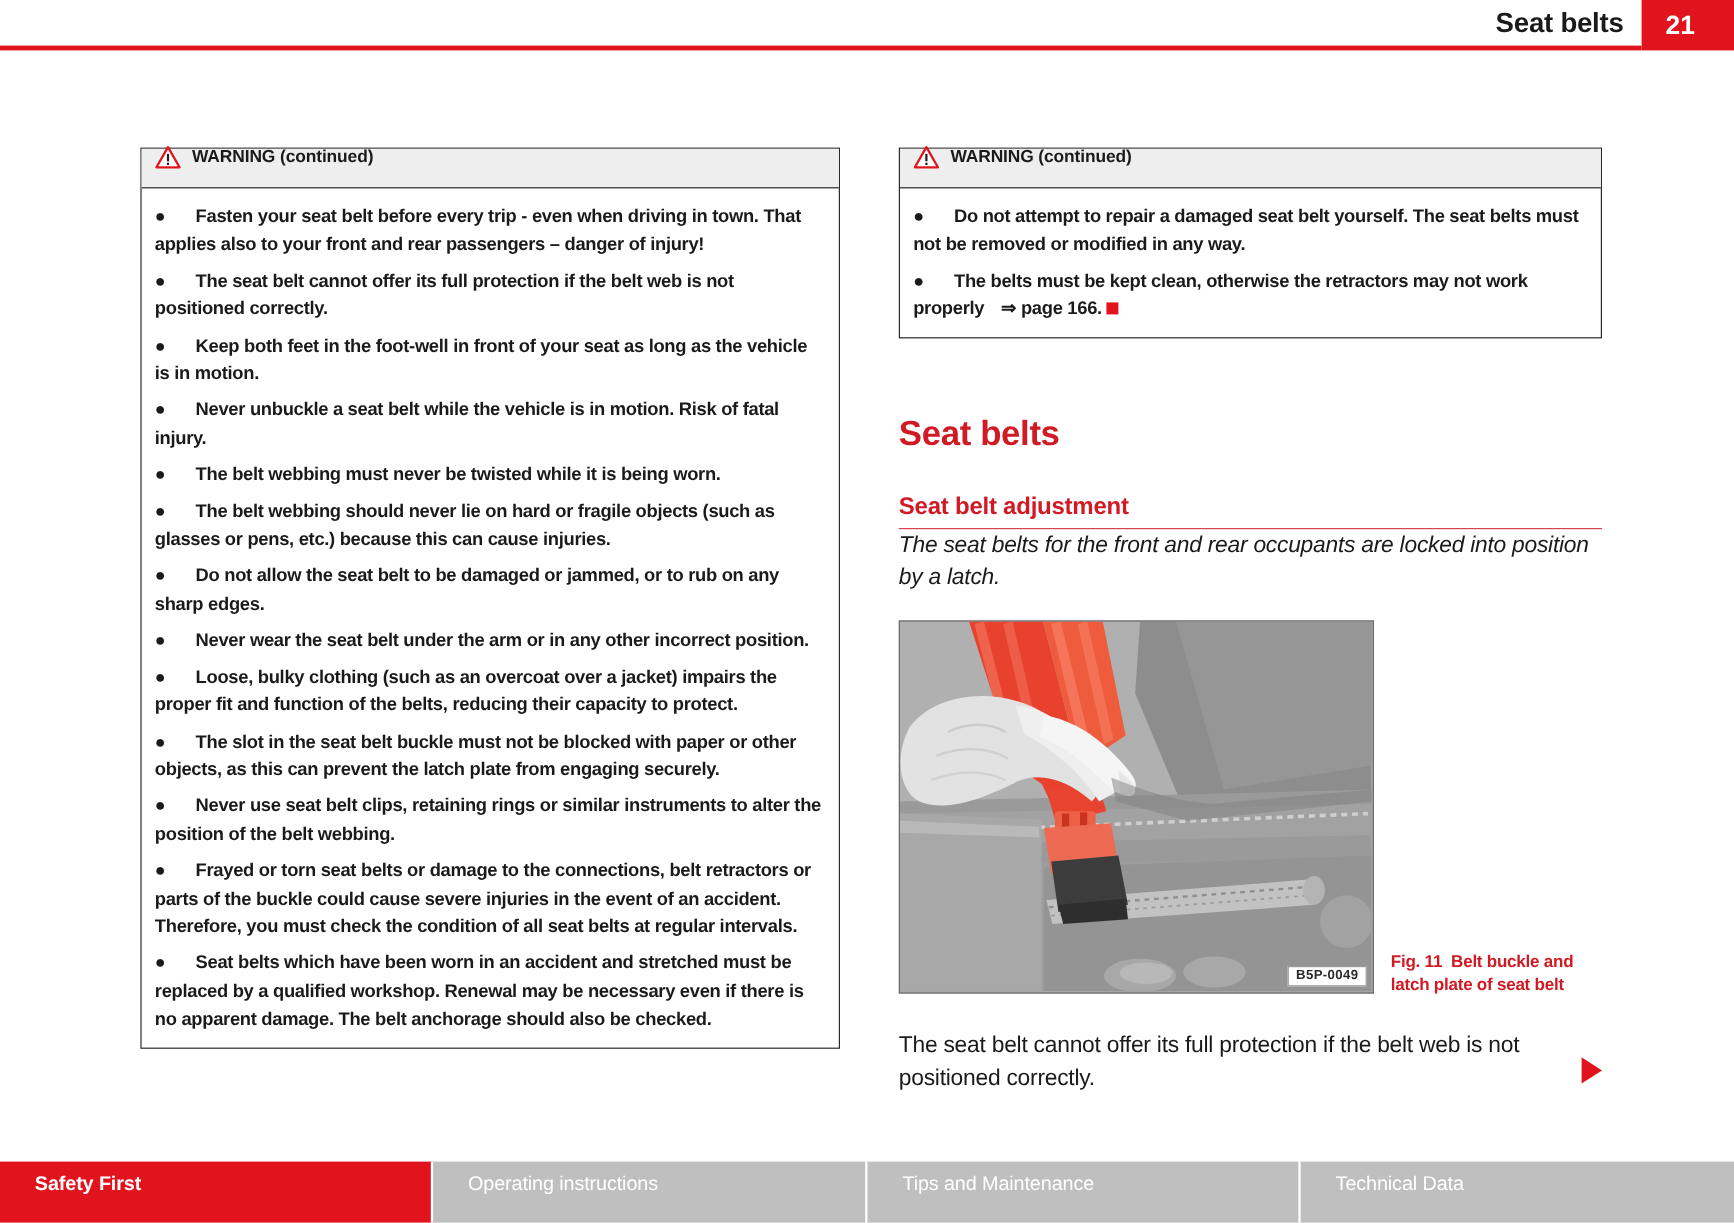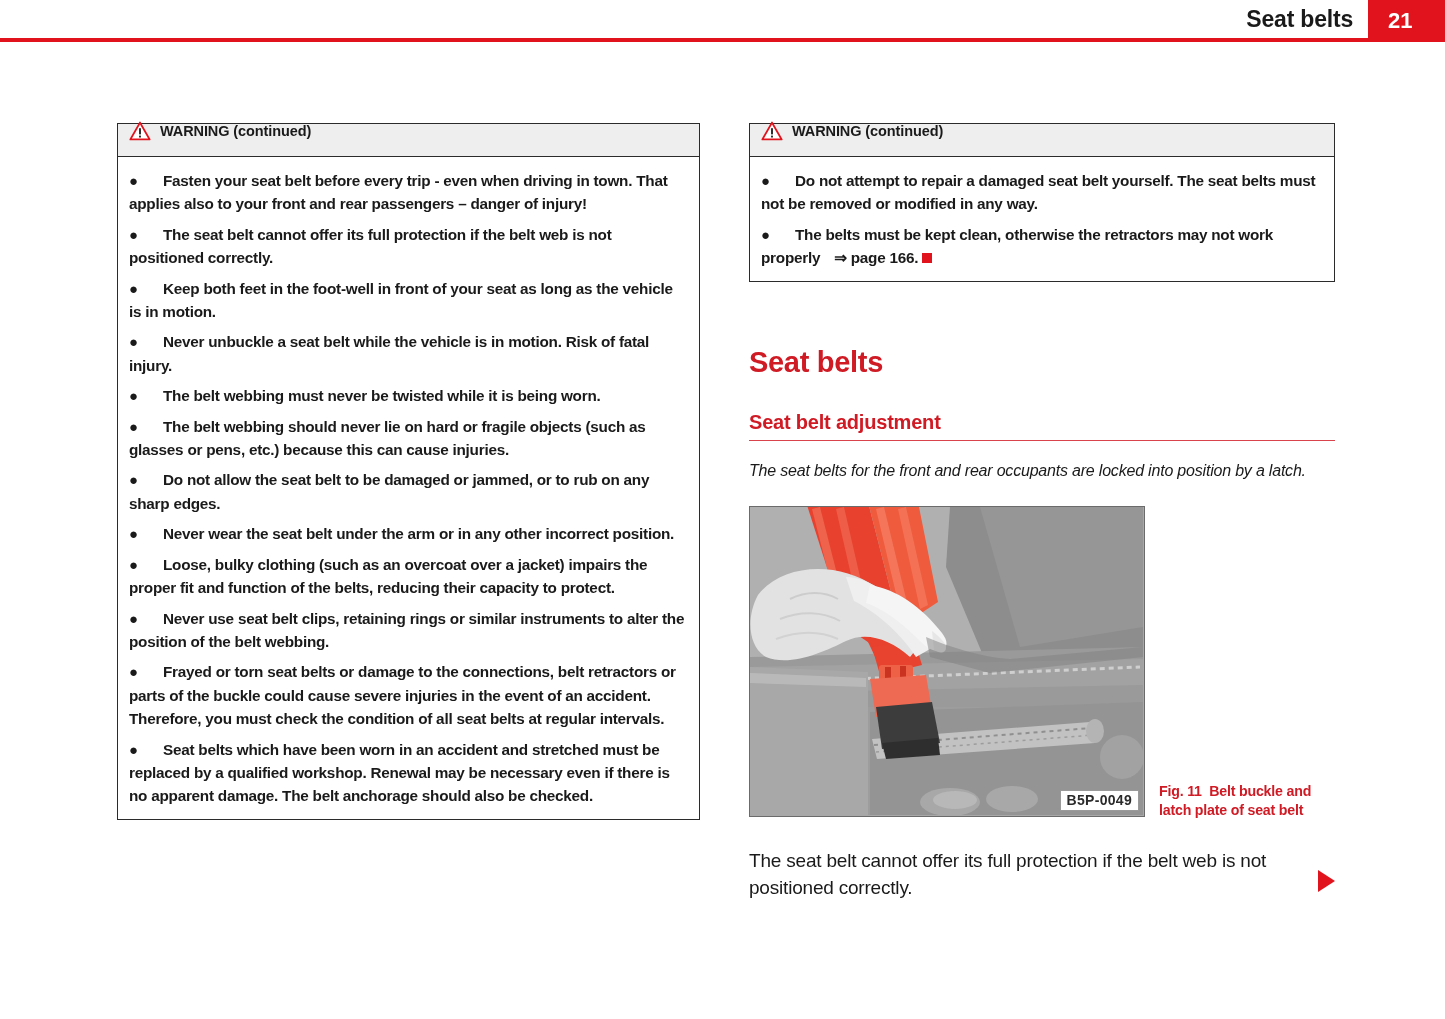--- a/index.html
+++ b/index.html
@@ -141,25 +141,24 @@
     margin-top: 32px;
     letter-spacing: -0.2px;
   }
   .sub-rule {
     height: 1.5px;
     background: #d9434b;
     margin-top: 6px;
     width: 586px;
   }
   .intro-text {
-    font-size: 16px;
+    font-size: 19px;
     font-style: italic;
     line-height: 27px;
     color: #1a1a1a;
-    margin-top: 16px;
     letter-spacing: -0.2px;
   }
 
   
   .figure-wrap {
     position: relative;
     margin-top: 22px;
     width: 586px;
   }
   .figure-img {
@@ -169,21 +168,21 @@
     border: 1.5px solid #6b6b6b;
     background: #a8a8a8;
     overflow: hidden;
   }
   .fig-id {
     position: absolute;
     right: 5px;
     bottom: 5px;
     background: #ffffff;
     border: 1px solid #9a9a9a;
-    font-size: 14px;
+    font-size: 11px;
     font-weight: bold;
     color: #2b2b2b;
     padding: 1px 6px 2px 6px;
     letter-spacing: 0.3px;
     z-index: 20;
   }
   .fig-caption {
     position: absolute;
     left: 410px;
     top: 276px;
@@ -273,20 +272,21 @@
       <div class="warning-body">
         <p class="warn-item"><span class="bullet">●</span><span>Fasten your seat belt before every trip - even when driving in town. That applies also to your front and rear passengers – danger of injury!</span></p>
         <p class="warn-item"><span class="bullet">●</span><span>The seat belt cannot offer its full protection if the belt web is not positioned correctly.</span></p>
         <p class="warn-item"><span class="bullet">●</span><span>Keep both feet in the foot-well in front of your seat as long as the vehicle is in motion.</span></p>
         <p class="warn-item"><span class="bullet">●</span><span>Never unbuckle a seat belt while the vehicle is in motion. Risk of fatal injury.</span></p>
         <p class="warn-item"><span class="bullet">●</span><span>The belt webbing must never be twisted while it is being worn.</span></p>
         <p class="warn-item"><span class="bullet">●</span><span>The belt webbing should never lie on hard or fragile objects (such as glasses or pens, etc.) because this can cause injuries.</span></p>
         <p class="warn-item"><span class="bullet">●</span><span>Do not allow the seat belt to be damaged or jammed, or to rub on any sharp edges.</span></p>
         <p class="warn-item"><span class="bullet">●</span><span>Never wear the seat belt under the arm or in any other incorrect position.</span></p>
         <p class="warn-item"><span class="bullet">●</span><span>Loose, bulky clothing (such as an overcoat over a jacket) impairs the proper fit and function of the belts, reducing their capacity to protect.</span></p>
+        <p class="warn-item"><span class="bullet">●</span><span>The slot in the seat belt buckle must not be blocked with paper or other objects, as this can prevent the latch plate from engaging securely.</span></p>
         <p class="warn-item"><span class="bullet">●</span><span>Never use seat belt clips, retaining rings or similar instruments to alter the position of the belt webbing.</span></p>
         <p class="warn-item"><span class="bullet">●</span><span>Frayed or torn seat belts or damage to the connections, belt retractors or parts of the buckle could cause severe injuries in the event of an accident. Therefore, you must check the condition of all seat belts at regular intervals.</span></p>
         <p class="warn-item"><span class="bullet">●</span><span>Seat belts which have been worn in an accident and stretched must be replaced by a qualified workshop. Renewal may be necessary even if there is no apparent damage. The belt anchorage should also be checked.</span></p>
       </div>
     </div>
   </div>
 
   <div class="col-right">
 
     <div class="warning-box">
@@ -391,14 +391,20 @@
       </div>
     </div>
 
     <div class="after-figure">
       <div class="body-text">The seat belt cannot offer its full protection if the belt web is not positioned correctly.</div>
       <div class="continue-arrow"></div>
     </div>
 
   </div>
 
+  <div class="footer">
+    <div class="footer-tab ft-0 active">Safety First</div>
+    <div class="footer-tab ft-1">Operating instructions</div>
+    <div class="footer-tab ft-2">Tips and Maintenance</div>
+    <div class="footer-tab ft-3">Technical Data</div>
+  </div>
 
 </div>
 
 </body></html>

